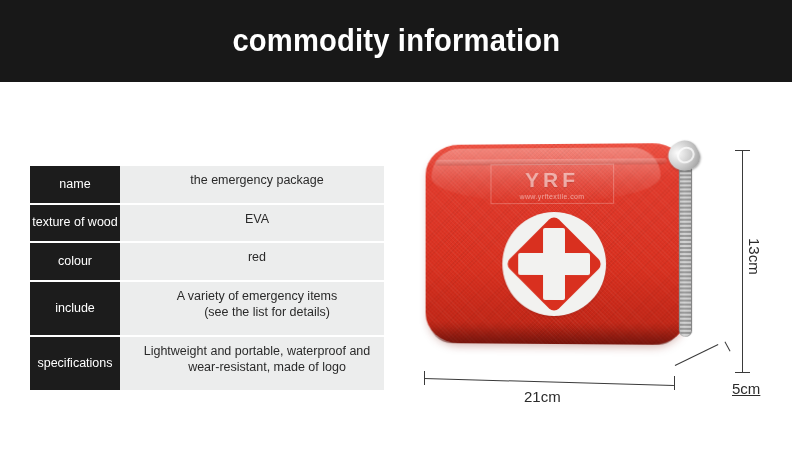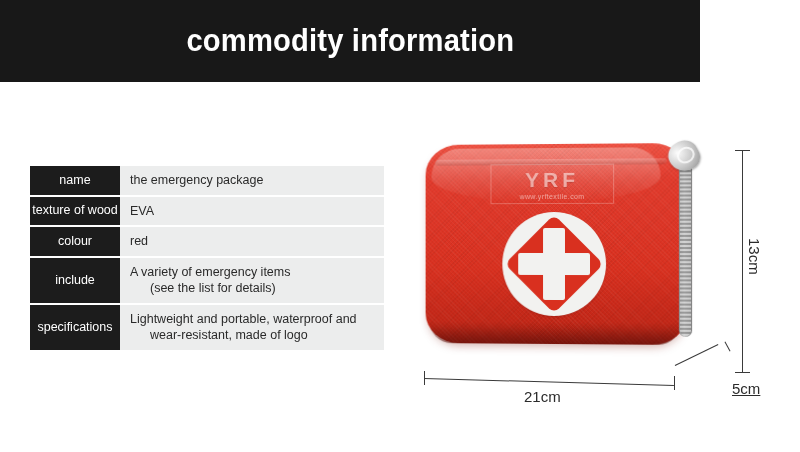--- a/index.html
+++ b/index.html
@@ -6,21 +6,21 @@
   body{
     width:800px;height:452px;
     background:#ffffff;
     font-family:"Liberation Sans", sans-serif;
     overflow:hidden;
     position:relative;
   }
 
   
   .header-band{
-    position:absolute;left:0;top:0;width:700px;height:82px;
+    position:absolute;left:0;top:0;width:792px;height:82px;
     background:#181818;
     display:flex;align-items:center;justify-content:center;
   }
   .header-title{
     color:#ffffff;
     font-size:31px;
     font-weight:bold;
     letter-spacing:.2px;
     transform:scaleX(.94);
     font-family:"Liberation Sans", sans-serif;
@@ -47,23 +47,23 @@
     color:#ffffff;
     text-align:center;
     font-size:12.5px;
     padding:6px 2px;
     line-height:1.18;
     white-space:nowrap;
   }
   .cell-value{
     background:#eceded;
     color:#2a2a2a;
-    text-align:left;
+    text-align:center;
     font-size:12.5px;
-    padding:6px 0 6px 10px;
+    padding:6px 0 14px 10px;
     line-height:1.32;
   }
   .cell-value .l2{display:block;margin-left:20px;}
 
   
   .product-area{
     position:absolute;left:398px;top:92px;width:402px;height:360px;
   }
 
   

